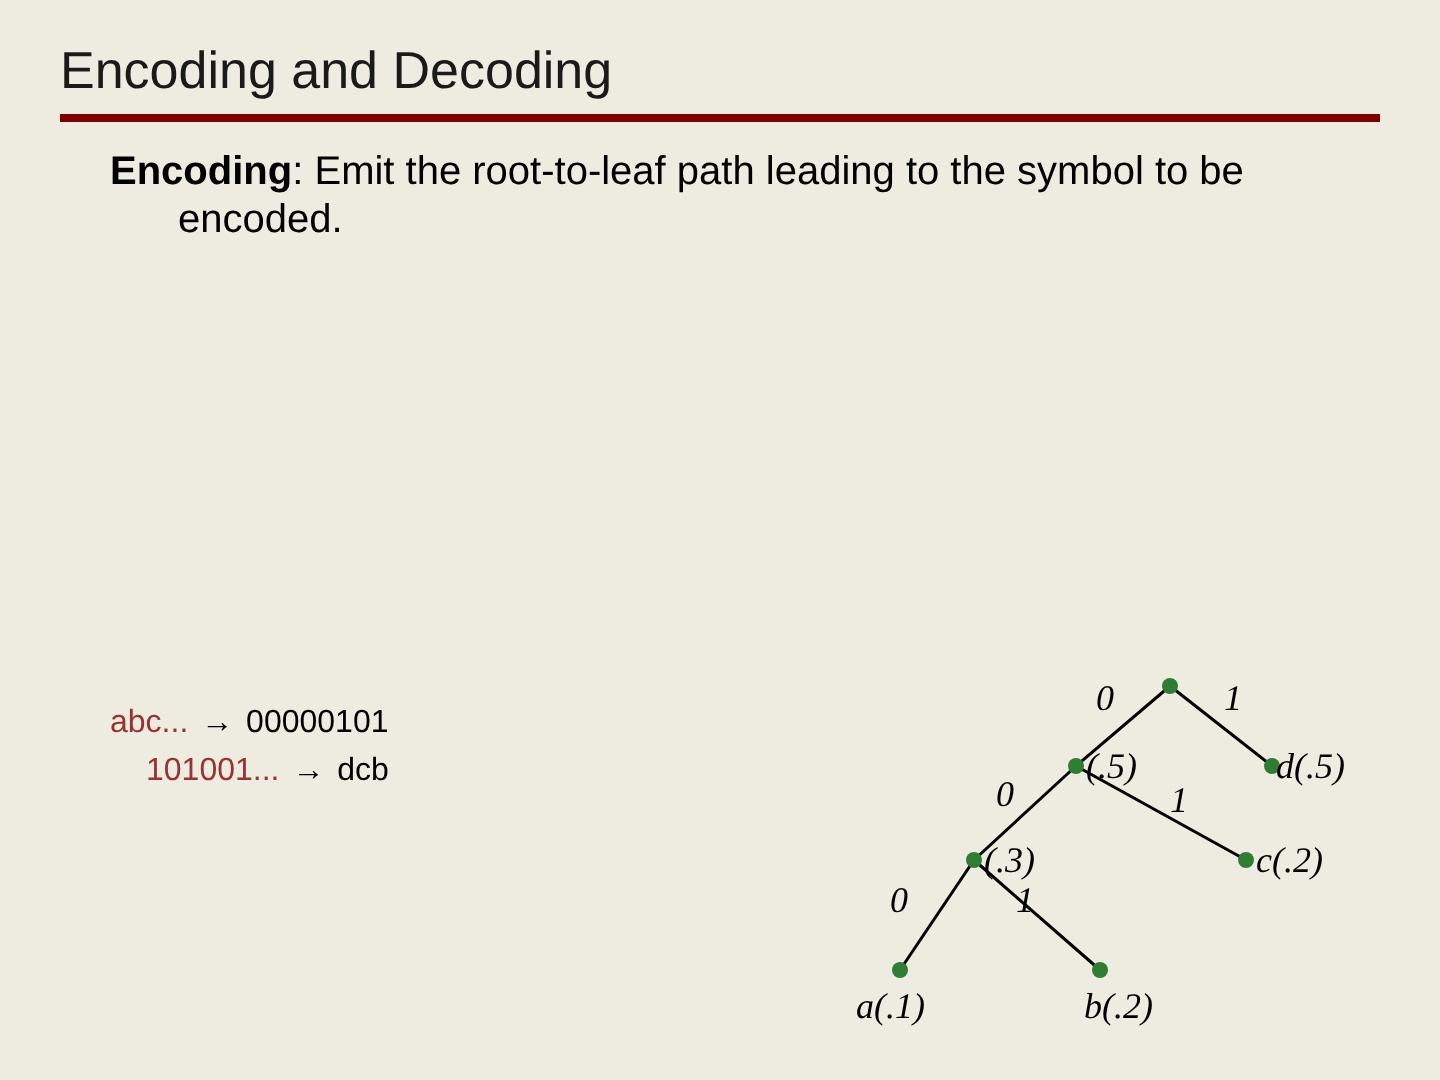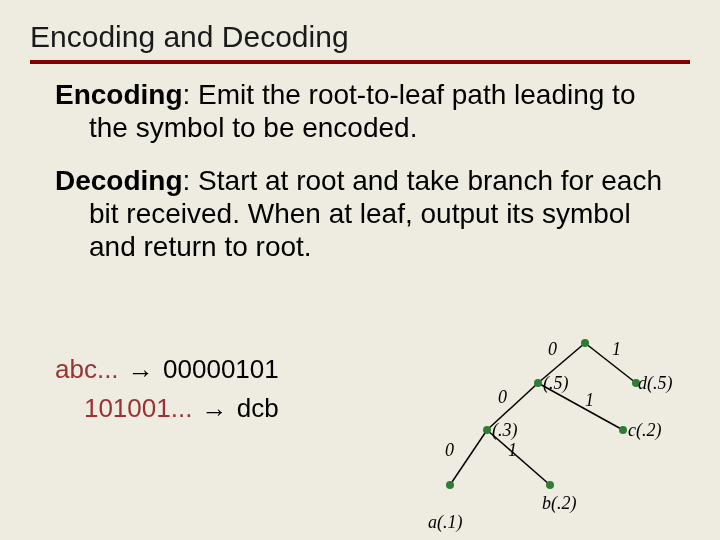--- a/index.html
+++ b/index.html
@@ -11,54 +11,53 @@
     font-family: "Lucida Sans", "Lucida Grande", Verdana, sans-serif;
     overflow: hidden;
   }
   .slide {
     width: 720px;
     height: 540px;
     position: relative;
     box-sizing: border-box;
   }
   .title {
-    font-size: 30px;
+    font-size: 26px;
     color: #1a1a1a;
     padding: 20px 0 0 30px;
     font-weight: 400;
   }
   .rule {
     height: 4px;
     background: #800000;
     margin: 6px 30px 0 30px;
   }
   .body {
     padding: 14px 40px 0 55px;
-    font-size: 28px;
+    font-size: 20px;
     line-height: 1.18;
     color: #000;
   }
   .para {
     margin-bottom: 20px;
     text-indent: -0px;
   }
   .hang {
     padding-left: 34px;
     text-indent: -34px;
   }
   .term {
     font-weight: bold;
   }
   .examples {
     position: absolute;
     left: 55px;
     top: 350px;
-    font-size: 26px;
+    font-size: 16px;
     line-height: 1.5;
-    text-align: right;
   }
   .ex-src {
     color: #993333;
   }
   .arrow {
     font-family: Arial, sans-serif;
     padding: 0 2px;
   }
   .tree {
     position: absolute;
@@ -91,23 +90,20 @@
 <body>
 
 <div class="slide">
 
   <div class="title">Encoding and Decoding</div>
   <div class="rule"></div>
 
   <div class="body">
     <div class="para hang">
       <span class="term">Encoding</span><span>: Emit the root-to-leaf path leading to the symbol to be encoded.</span>
-    </div>
-    <div class="para hang">
-      <span class="term">Decoding</span><span>: Start at root and take branch for each bit received.  When at leaf, output its symbol and return to root.</span>
     </div>
   </div>
 
   <div class="examples">
     <div>
       <span class="ex-src">abc...</span>
       <span class="arrow">→</span>
       <span>00000101</span>
     </div>
     <div style="padding-left:18px; ">
@@ -144,17 +140,17 @@
 
     <div class="tnum" style="left:108px; top:52px;">0</div>
     <div class="tnum" style="left:195px; top:55px;">1</div>
 
     <div class="tlabel" style="left:102px; top:85px;">(.3)</div>
     <div class="tlabel" style="left:238px; top:85px;">c(.2)</div>
 
     <div class="tnum" style="left:55px;  top:105px;">0</div>
     <div class="tnum" style="left:118px; top:105px;">1</div>
 
-    <div class="tlabel" style="left:38px;  top:158px;margin-top:19px;">a(.1)</div>
+    <div class="tlabel" style="left:38px;  top:158px;">a(.1)</div>
     <div class="tlabel" style="left:140px; top:158px;margin-left:12px;">b(.2)</div>
   </div>
 
 </div>
 
 </body></html>

